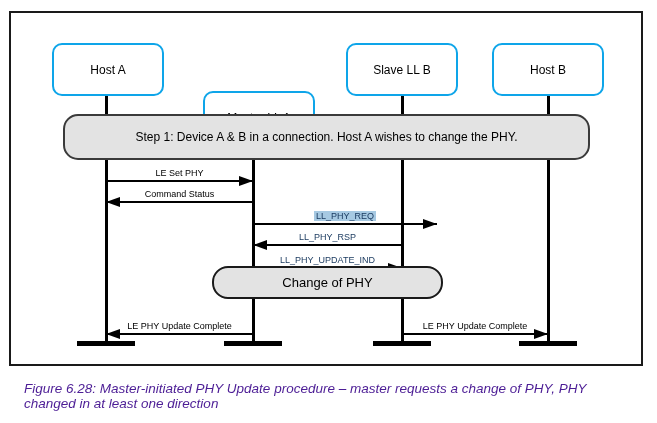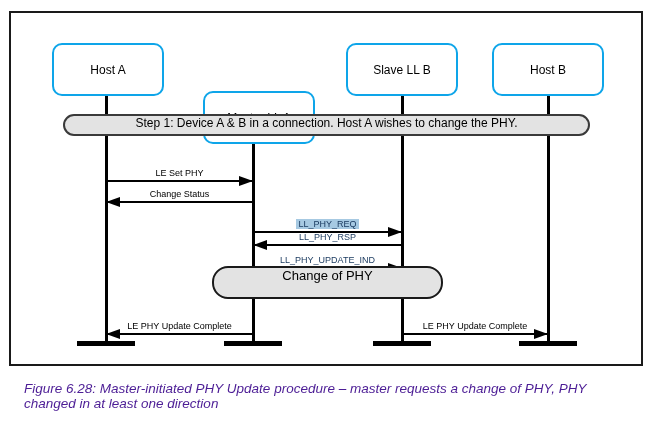--- a/index.html
+++ b/index.html
@@ -11,45 +11,45 @@
   .lifeline{position:absolute;width:3px;background:#000;top:95px;height:249px;}
   .ll-1{left:105px;} .ll-2{left:252px;} .ll-3{left:401px;} .ll-4{left:547px;}
   .entity{
     position:absolute;top:43px;height:53px;box-sizing:border-box;
     border:2px solid #0ea5e9;border-radius:10px;background:#fff;
     display:flex;align-items:center;justify-content:center;
     font-size:12px;
   }
   .e-1{left:52px;width:112px;} .e-2{left:203px;width:112px;margin-top:48px;} .e-3{left:346px;width:112px;} .e-4{left:492px;width:112px;}
   .banner{
-    position:absolute;left:63px;top:114px;width:527px;height:22px;box-sizing:border-box;
+    position:absolute;left:63px;top:114px;width:527px;height:46px;box-sizing:border-box;
     border:2px solid #3a3a3a;border-radius:15px;background:#e3e3e3;
-    display:flex;align-items:flex-start;justify-content:center;font-size:12px;
+    display:flex;align-items:center;justify-content:center;font-size:12px;
   }
   .state{
     position:absolute;left:212px;top:266px;width:231px;height:33px;box-sizing:border-box;
     border:2px solid #1a1a1a;border-radius:16px;background:#e3e3e3;
-    display:flex;align-items:flex-start;justify-content:center;font-size:13px;
+    display:flex;align-items:center;justify-content:center;font-size:13px;
   }
   .msg{position:absolute;height:16px;margin-top:10px;}
   .span-ha-ma{left:106px;width:147px;}
   .span-ma-sb{left:253px;width:149px;}
   .span-sb-hb{left:402px;width:146px;}
   .msg .line{position:absolute;left:0;right:0;bottom:0;height:2px;background:#000;}
   .msg .lbl{
     position:absolute;left:0;right:0;bottom:3px;text-align:center;
     font-size:9px;line-height:11px;white-space:nowrap;
   }
   .msg .lbl span{padding:0 2px;}
   .pdu{color:#17375d;}
   .hl{background:#a6c9e2;}
   .head{position:absolute;bottom:-4px;width:0;height:0;border-top:5px solid transparent;border-bottom:5px solid transparent;}
   .head.r{right:0;border-left:14px solid #000;}
   .head.l{left:0;border-right:14px solid #000;}
-  .t-156{top:156px;} .t-177{top:177px;} .t-199{top:207px;} .t-220{top:220px;} .t-243{top:243px;} .t-309{top:309px;}
+  .t-156{top:156px;} .t-177{top:177px;} .t-199{top:199px;padding-left:35px;} .t-220{top:220px;} .t-243{top:243px;} .t-309{top:309px;}
   .term{position:absolute;top:341px;width:58px;height:5px;background:#000;}
   .tm-1{left:77px;} .tm-2{left:224px;} .tm-3{left:373px;} .tm-4{left:519px;}
   .caption{
     position:absolute;left:24px;top:381px;width:645px;
     font-size:13.5px;font-style:italic;line-height:15px;color:#4c1d95;
   }
 </style>
 </head>
 <body>
 
@@ -78,21 +78,21 @@
     <span>Step 1: Device A &amp; B in a connection. Host A wishes to change the PHY.</span>
   </div>
 
   <div class="msg span-ha-ma t-156">
     <div class="lbl"><span>LE Set PHY</span></div>
     <div class="line"></div>
     <div class="head r"></div>
   </div>
 
   <div class="msg span-ha-ma t-177">
-    <div class="lbl"><span>Change Status</span></div>
+    <div class="lbl"><span>Command Status</span></div>
     <div class="line"></div>
     <div class="head l"></div>
   </div>
 
   <div class="msg span-ma-sb t-199">
     <div class="lbl pdu"><span class="hl">LL_PHY_REQ</span></div>
     <div class="line"></div>
     <div class="head r"></div>
   </div>
 

